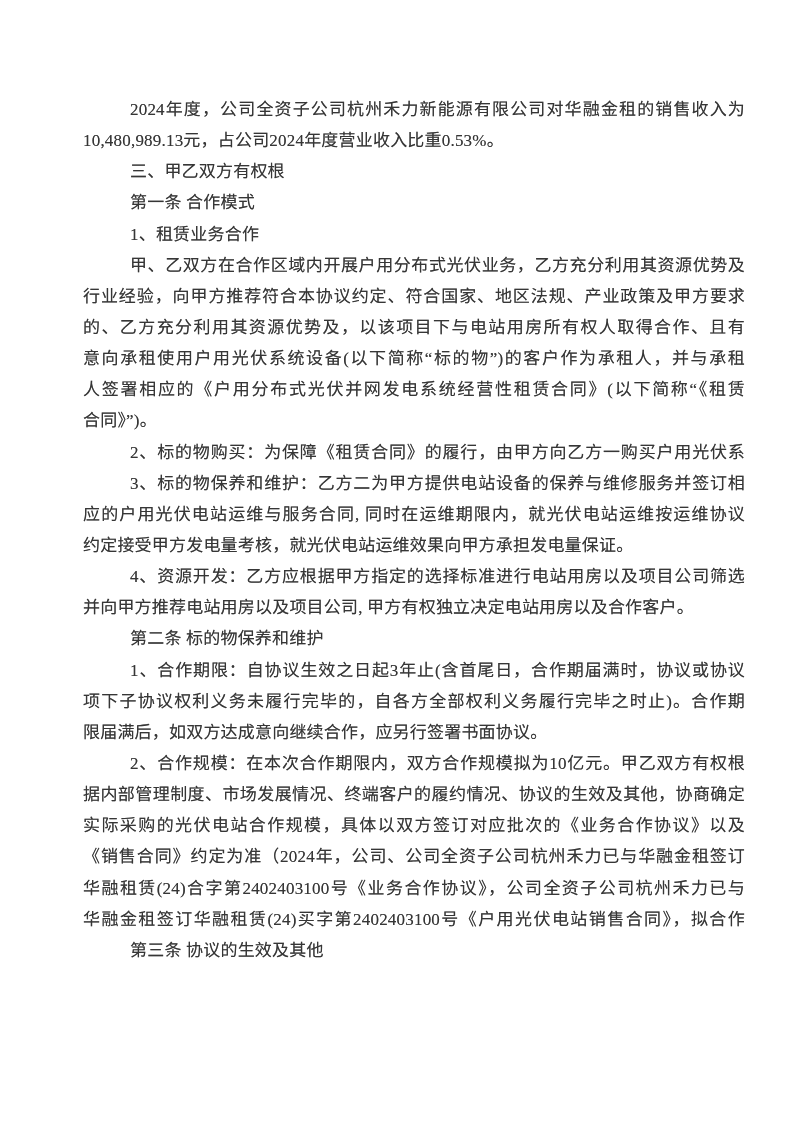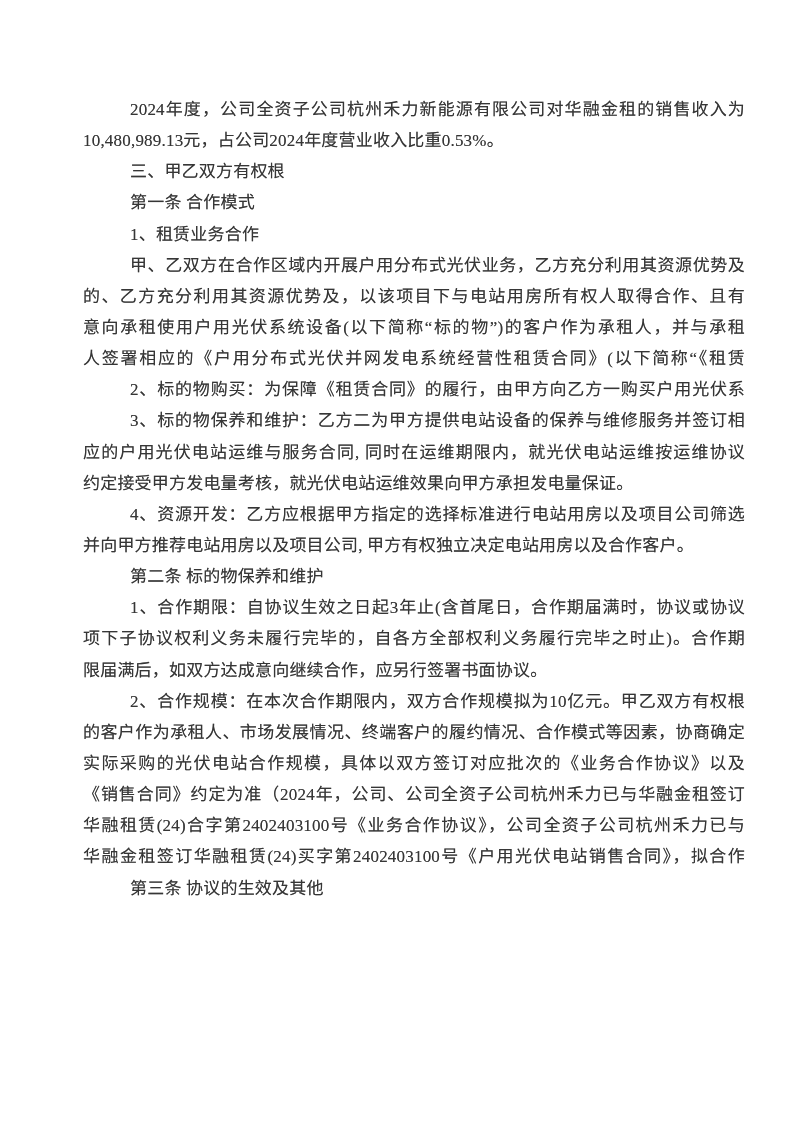--- a/index.html
+++ b/index.html
@@ -48,23 +48,25 @@
         <div class="line first last">三、甲乙双方有权根</div>
       </div>
       <div class="para">
         <div class="line first last">第一条 合作模式</div>
       </div>
       <div class="para">
         <div class="line first last">1、租赁业务合作</div>
       </div>
       <div class="para">
         <div class="line first">甲、乙双方在合作区域内开展户用分布式光伏业务，乙方充分利用其资源优势及</div>
+        <div class="line">行业经验，向甲方推荐符合本协议约定、符合国家、地区法规、产业政策及甲方要求</div>
         <div class="line">的、乙方充分利用其资源优势及，以该项目下与电站用房所有权人取得合作、且有</div>
         <div class="line">意向承租使用户用光伏系统设备(以下简称“标的物”)的客户作为承租人，并与承租</div>
         <div class="line">人签署相应的《户用分布式光伏并网发电系统经营性租赁合同》(以下简称“《租赁</div>
+        <div class="line last">合同》”)。</div>
       </div>
       <div class="para">
         <div class="line first">2、标的物购买：为保障《租赁合同》的履行，由甲方向乙方一购买户用光伏系</div>
       </div>
       <div class="para">
         <div class="line first">3、标的物保养和维护：乙方二为甲方提供电站设备的保养与维修服务并签订相</div>
         <div class="line">应的户用光伏电站运维与服务合同, 同时在运维期限内，就光伏电站运维按运维协议</div>
         <div class="line last">约定接受甲方发电量考核，就光伏电站运维效果向甲方承担发电量保证。</div>
       </div>
       <div class="para">
@@ -74,21 +76,21 @@
       <div class="para">
         <div class="line first last">第二条 标的物保养和维护</div>
       </div>
       <div class="para">
         <div class="line first">1、合作期限：自协议生效之日起3年止(含首尾日，合作期届满时，协议或协议</div>
         <div class="line">项下子协议权利义务未履行完毕的，自各方全部权利义务履行完毕之时止)。合作期</div>
         <div class="line last">限届满后，如双方达成意向继续合作，应另行签署书面协议。</div>
       </div>
       <div class="para">
         <div class="line first">2、合作规模：在本次合作期限内，双方合作规模拟为10亿元。甲乙双方有权根</div>
-        <div class="line">的客户作为承租人、市场发展情况、终端客户的履约情况、合作模式等因素，协商确定</div>
+        <div class="line">据内部管理制度、市场发展情况、终端客户的履约情况、协议的生效及其他，协商确定</div>
         <div class="line">实际采购的光伏电站合作规模，具体以双方签订对应批次的《业务合作协议》以及</div>
         <div class="line">《销售合同》约定为准（2024年，公司、公司全资子公司杭州禾力已与华融金租签订</div>
         <div class="line">华融租赁(24)合字第2402403100号《业务合作协议》，公司全资子公司杭州禾力已与</div>
         <div class="line">华融金租签订华融租赁(24)买字第2402403100号《户用光伏电站销售合同》，拟合作</div>
       </div>
       <div class="para">
         <div class="line first last">第三条 协议的生效及其他</div>
       </div>
     </div>
 </div>

